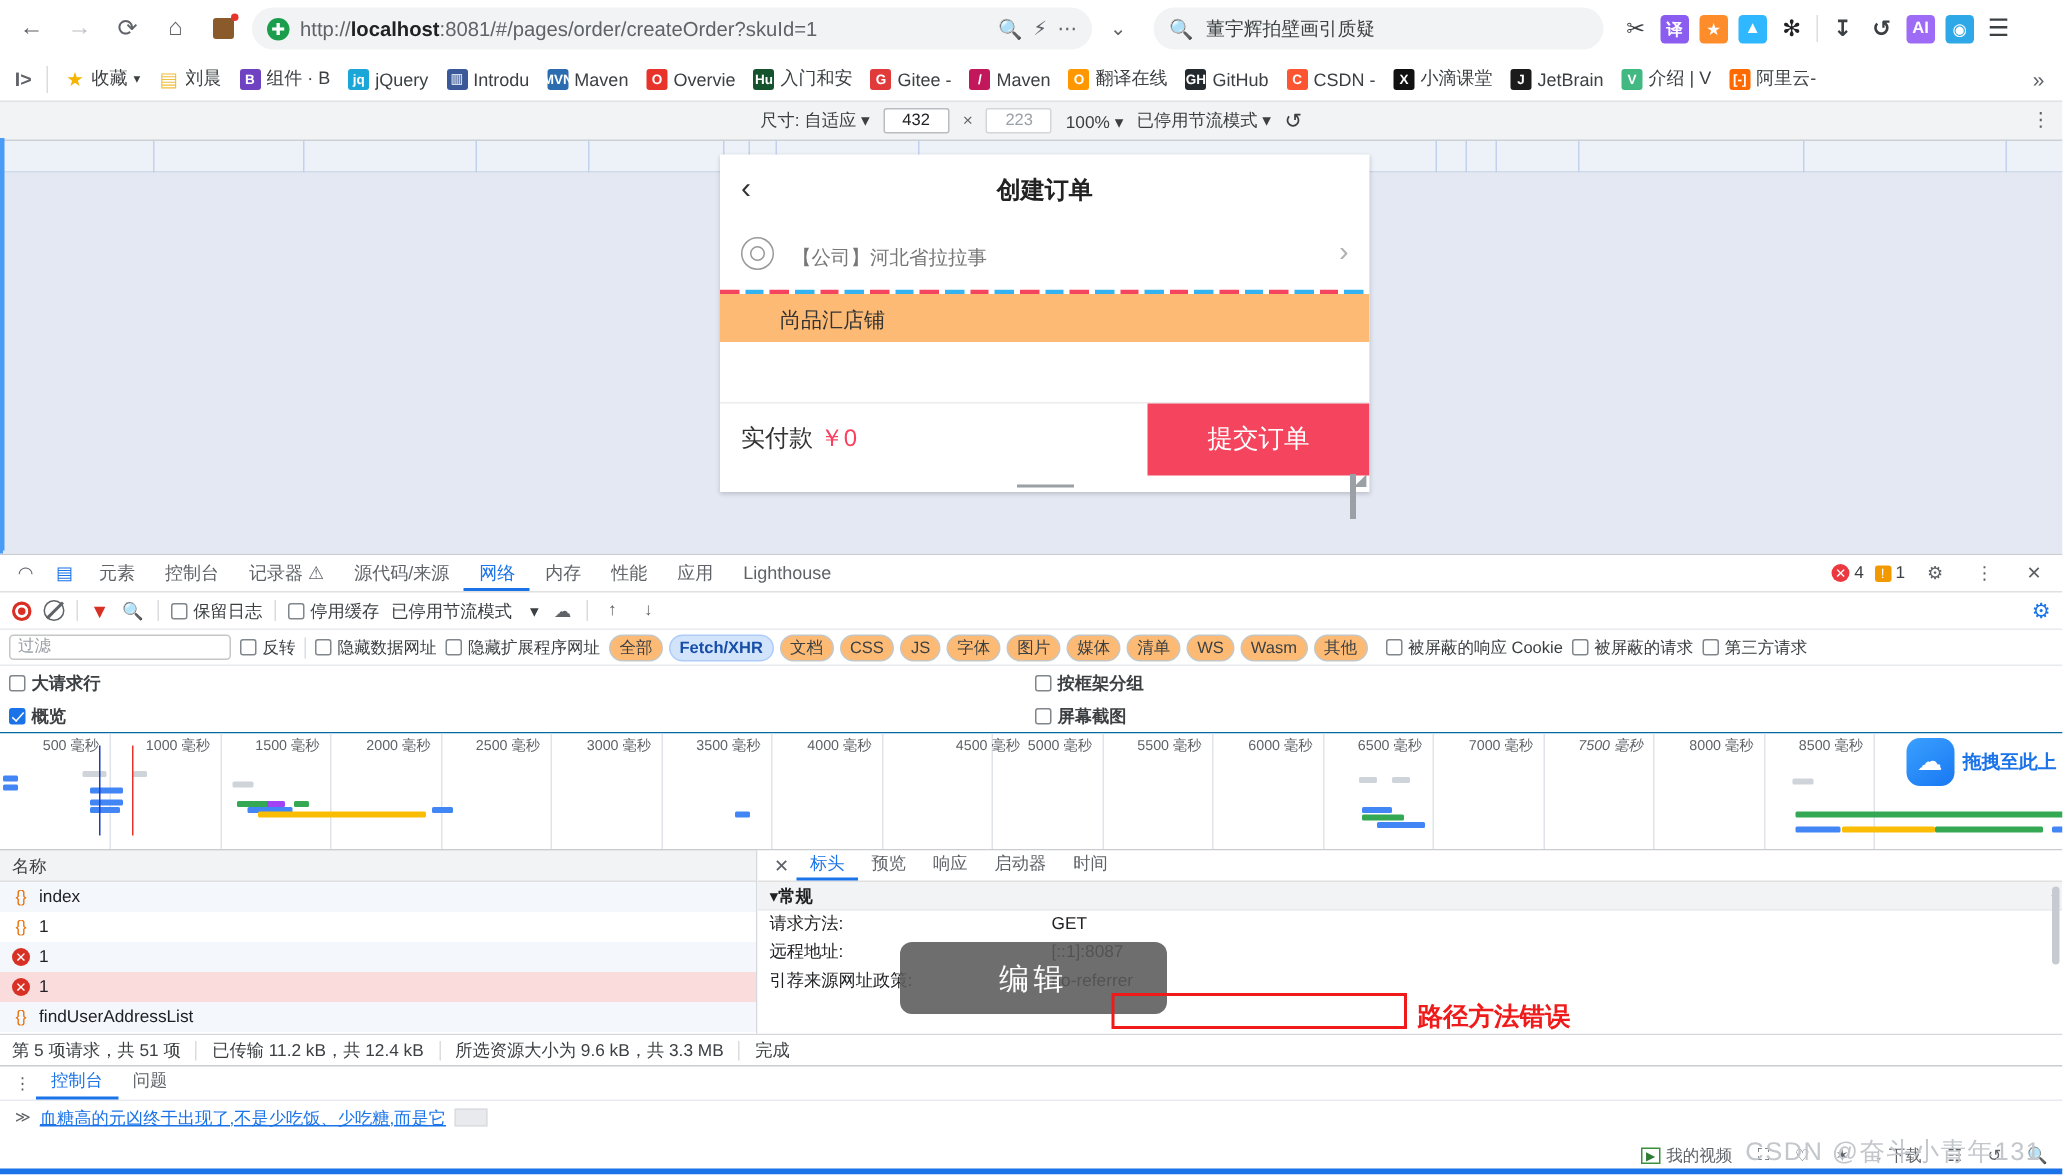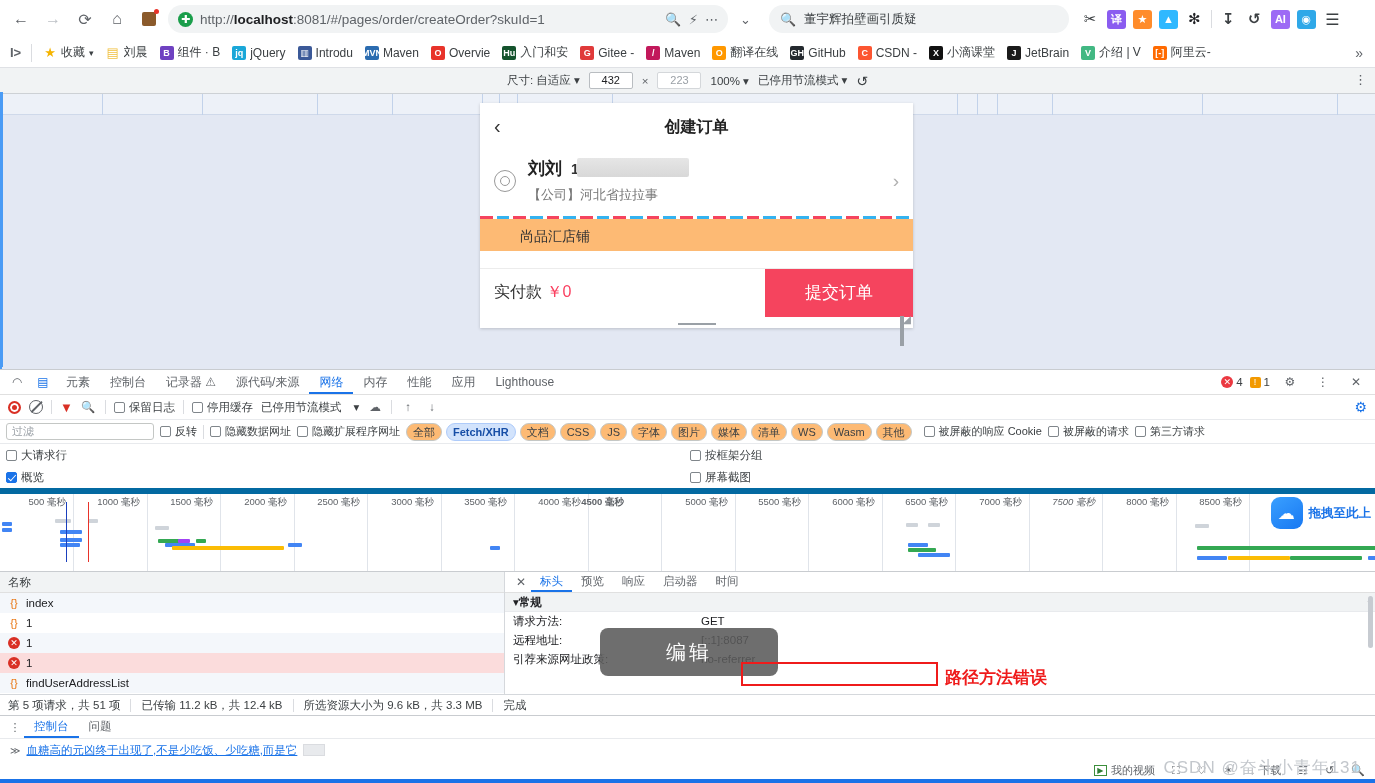--- a/index.html
+++ b/index.html
@@ -166,21 +166,21 @@
   .fin { width:148px; height:17px; border:1px solid #c4c7c5; border-radius:3px;
          background:#fff; font-size:11px; color:#9aa0a6; padding:0 5px; line-height:15px; }
   .chip { padding:1px 6px; border:1px solid #c4c7c5; border-radius:9px; background:#fdba74;
           cursor:pointer; white-space:nowrap; line-height:14px; }
   .chip.on { background:#d2e3fc; border-color:#aecbfa; color:#174ea6; font-weight:600;}
   .sep2 { width:1px;height:14px;background:#dadce0; }
 
   .nw-opts { font-size:11.5px; color:#3c4043; }
   .nw-opt-row { height:22px; display:flex; align-items:center; padding:0 6px; }
   .nw-opt-row .right { position:absolute; left:690px; display:flex; align-items:center; gap:4px;}
-  .nw-opts-wrap { position:relative; border-bottom:6px solid #0369a1;}
+  .nw-opts-wrap { position:relative; border-bottom:1px solid #0369a1;font-weight:bold;}
 
   
   .overview { height:78px; position:relative; background:#fff;
               border-bottom:1px solid #c9ccd0; overflow:hidden;}
   .ov-tick { position:absolute; top:0; height:78px; border-left:1px solid #e0e4ea; }
   .ov-lbl { position:absolute; top:2px; font-size:9.5px; color:#5f6368; transform:translateX(-100%);
             padding-right:4px; white-space:nowrap;}
   .ov-bar { position:absolute; height:4px; border-radius:1px; }
   .ov-line { position:absolute; top:8px; width:1px; height:68px; }
   .upload-pill {
@@ -426,24 +426,20 @@
       </div>
 
     <div class="phone">
       <div class="ph-header">
         <span class="ph-back">‹</span>
         <span class="ph-title">创建订单</span>
       </div>
       <div class="ph-addr">
         <span class="ph-pin"></span>
         <div class="ph-addr-main">
-          <div class="ph-name">
-            <span>刘刘</span>
-            <span class="ph-phone">13</span>
-          </div>
           <div class="ph-sub">【公司】河北省拉拉事</div>
         </div>
         <span style="color:#b0b0b0;font-size:19px">›</span>
       </div>
       <div class="ph-dash" id="dash">
           <span style="background: rgb(245, 68, 94); margin-right: 4px;"></span>
           <span style="background: rgb(53, 179, 240); margin-right: 4px;"></span>
           <span style="background: rgb(245, 68, 94); margin-right: 4px;"></span>
           <span style="background: rgb(53, 179, 240); margin-right: 4px;"></span>
           <span style="background: rgb(245, 68, 94); margin-right: 4px;"></span>
@@ -626,21 +622,21 @@
         <div class="ov-lbl" style="left: 291px;">2000 毫秒</div>
         <div class="ov-tick" style="left: 367px;"></div>
         <div class="ov-lbl" style="left: 364px;">2500 毫秒</div>
         <div class="ov-tick" style="left: 441px;"></div>
         <div class="ov-lbl" style="left: 438px;">3000 毫秒</div>
         <div class="ov-tick" style="left: 514px;"></div>
         <div class="ov-lbl" style="left: 511px;">3500 毫秒</div>
         <div class="ov-tick" style="left: 588px;"></div>
         <div class="ov-lbl" style="left: 585px;">4000 毫秒</div>
         <div class="ov-tick" style="left: 661px;"></div>
-        <div class="ov-lbl" style="left: 628px; font-weight: bold;">4500 毫秒</div>
+        <div class="ov-lbl" style="left: 684px;">4500 毫秒</div>
         <div class="ov-tick" style="left: 735px;"></div>
         <div class="ov-lbl" style="left: 732px;">5000 毫秒</div>
         <div class="ov-tick" style="left: 808px;"></div>
         <div class="ov-lbl" style="left: 805px;">5500 毫秒</div>
         <div class="ov-tick" style="left: 882px;"></div>
         <div class="ov-lbl" style="left: 879px;">6000 毫秒</div>
         <div class="ov-tick" style="left: 955px;"></div>
         <div class="ov-lbl" style="left: 952px;">6500 毫秒</div>
         <div class="ov-tick" style="left: 1029px;"></div>
         <div class="ov-lbl" style="left: 1026px;">7000 毫秒</div>

